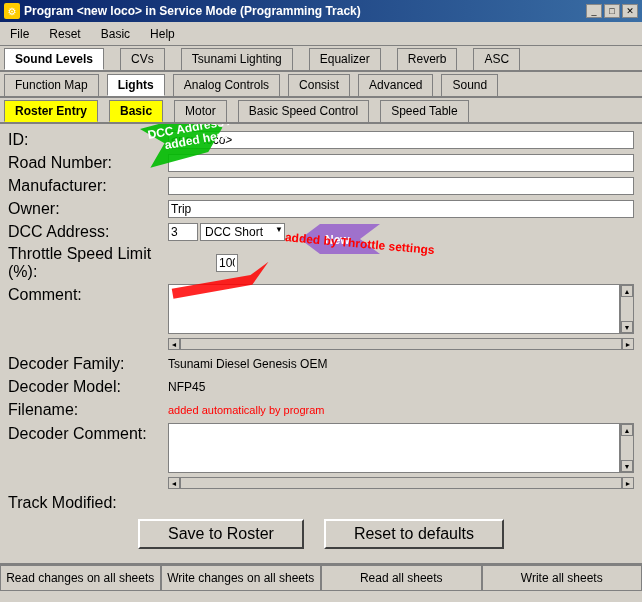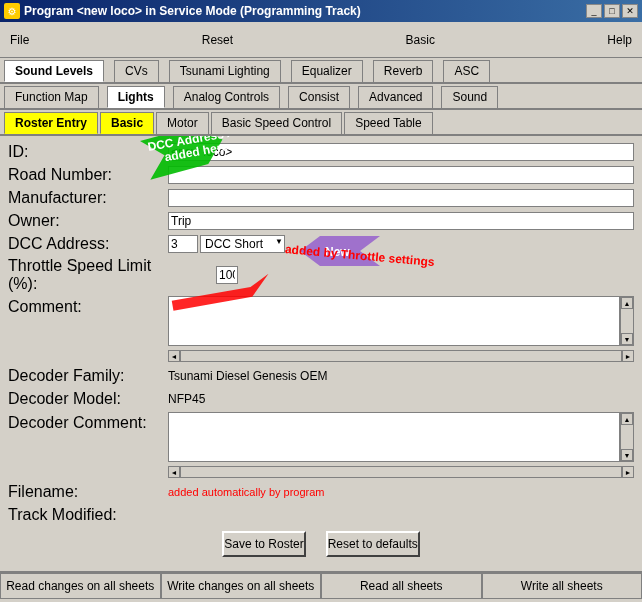--- a/index.html
+++ b/index.html
@@ -15,36 +15,35 @@
       justify-content: space-between;
     }
     .title-bar-left { display: flex; align-items: center; gap: 4px; }
     .title-bar-icon { width: 16px; height: 16px; background: #ffcc00; border-radius: 2px; font-size: 10px; display: flex; align-items: center; justify-content: center; }
     .title-bar-text { font-size: 12px; font-weight: bold; }
     .title-bar-buttons { display: flex; gap: 2px; }
     .title-btn { width: 16px; height: 14px; background: #d4d0c8; border: 1px solid #888; font-size: 9px; display: flex; align-items: center; justify-content: center; cursor: pointer; color: #000; }
 
     .menu-bar {
       background: #d4d0c8;
-      height: 36px;
+      height: 24px;
       display: flex;
       align-items: center;
       border-bottom: 1px solid #808080;
       padding: 0 4px;
       gap: 8px;
-      justify-content: space-between;
     }
     .menu-item { padding: 2px 6px; cursor: pointer; font-size: 12px; }
 
     .tab-bar1 {
       display: flex;
       background: #d4d0c8;
       border-bottom: 2px solid #808080;
       padding: 2px 4px 0;
-      gap: 10px;
+      gap: 16px;
     }
     .tab {
       padding: 3px 10px;
       border: 1px solid #808080;
       background: #d4d0c8;
       cursor: pointer;
       border-bottom: none;
       font-size: 12px;
       color: #000;
     }
@@ -65,21 +64,21 @@
       border-bottom: 2px solid #808080;
       padding: 2px 4px 0;
       gap: 8px;
     }
 
     .tab-bar3 {
       display: flex;
       background: #d4d0c8;
       border-bottom: 2px solid #808080;
       padding: 2px 4px 0;
-      gap: 2px;
+      gap: 11px;
     }
 
     .main-content {
       background: #d4d0c8;
       padding: 6px 8px;
       position: relative;
     }
 
     .form-row {
       display: flex;
@@ -113,29 +112,29 @@
       padding: 2px;
     }
 
     .bottom-buttons {
       display: flex;
       justify-content: center;
       gap: 20px;
       margin: 6px 0;
     }
     .btn {
-      padding: 4px 0;
+      padding: 4px 28px;
       background: #d4d0c8;
       border: 2px solid #808080;
       border-right-color: #404040;
       border-bottom-color: #404040;
       border-left-color: #ffffff;
       border-top-color: #ffffff;
       cursor: pointer;
-      font-size: 12px;
+      font-size: 16px;
     }
 
     .sheet-buttons {
       display: flex;
       border-top: 2px solid #808080;
       margin-top: 2px;
     }
     .sheet-btn {
       flex: 1;
       padding: 5px 4px;
@@ -277,41 +276,41 @@
     </div>
 
     <div class="form-row">
       <span class="form-label">Decoder Family:</span>
       <span>Tsunami Diesel Genesis OEM</span>
     </div>
     <div class="form-row">
       <span class="form-label">Decoder Model:</span>
       <span>NFP45</span>
     </div>
+    <div class="form-row">
+      <span class="form-label">Filename:</span>
+      <span style="color:red;font-size:11px;">added automatically by program</span>
+    </div>
+
     <div class="form-row" style="align-items:flex-start;">
       <span class="form-label" style="padding-top:2px;">Decoder Comment:</span>
       <div style="flex:1;position:relative;">
         <textarea class="form-textarea" style="width: calc(100% - 14px); height: 50px;"></textarea>
         <div style="position:absolute;right:0;top:0;width:14px;height:50px;background:#d4d0c8;border:1px solid #808080;display:flex;flex-direction:column;justify-content:space-between;">
           <div style="width:12px;height:12px;background:#d4d0c8;border:1px solid #808080;display:flex;align-items:center;justify-content:center;font-size:7px;">▲</div>
           <div style="flex:1;"></div>
           <div style="width:12px;height:12px;background:#d4d0c8;border:1px solid #808080;display:flex;align-items:center;justify-content:center;font-size:7px;">▼</div>
         </div>
         <div style="display:flex;align-items:center;height:14px;">
           <div style="width:12px;height:12px;background:#d4d0c8;border:1px solid #808080;display:flex;align-items:center;justify-content:center;font-size:7px;">◄</div>
           <div style="flex:1;height:12px;background:#d4d0c8;border:1px solid #808080;"></div>
           <div style="width:12px;height:12px;background:#d4d0c8;border:1px solid #808080;display:flex;align-items:center;justify-content:center;font-size:7px;">►</div>
         </div>
       </div>
     </div>
-
-    <div class="form-row">
-      <span class="form-label">Filename:</span>
-      <span style="color:red;font-size:11px;">added automatically by program</span>
-    </div>
     <div class="form-row">
       <span class="form-label">Track Modified:</span>
     </div>
 
     <div class="bottom-buttons">
       <button class="btn">Save to Roster</button>
       <button class="btn">Reset to defaults</button>
     </div>
 
   </div>

